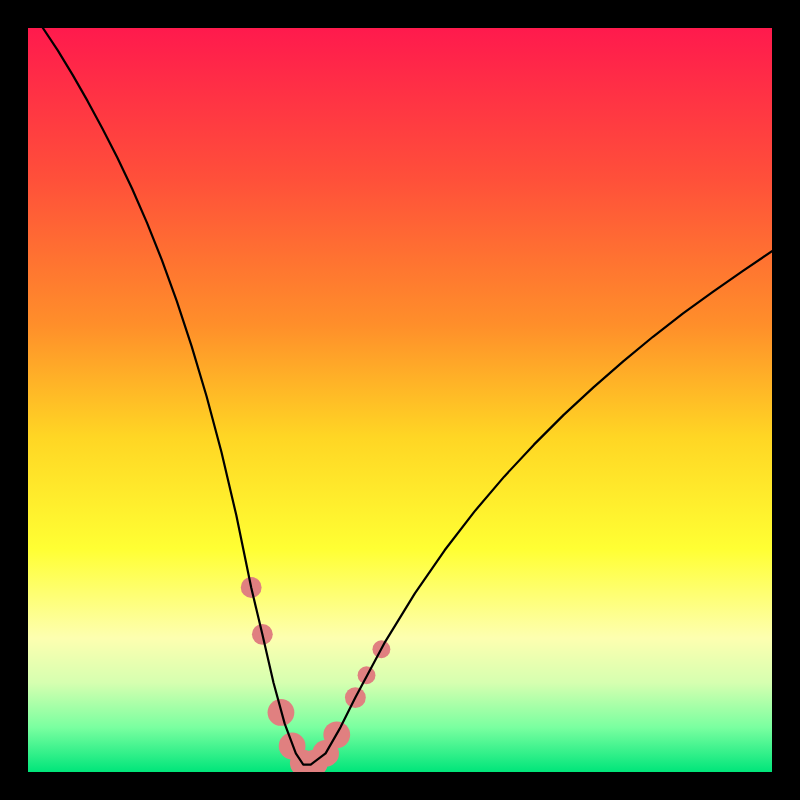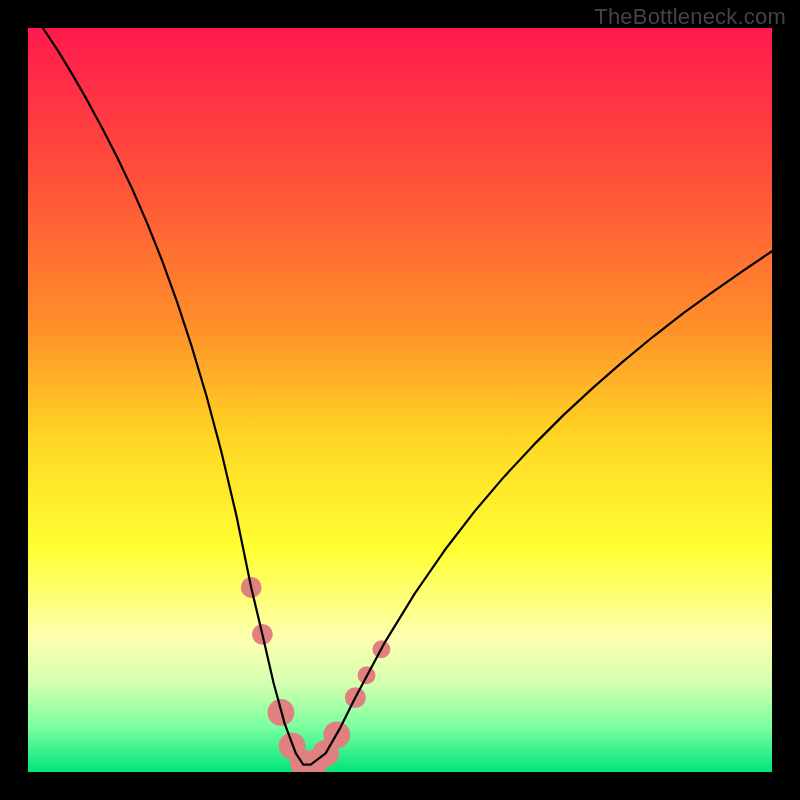--- a/index.html
+++ b/index.html
@@ -68,14 +68,13 @@
           <circle cx="286.44" cy="735.07" r="13.39" fill="#e08080"></circle>
           <circle cx="297.60" cy="725.40" r="13.39" fill="#e08080"></circle>
           <circle cx="308.76" cy="706.80" r="13.39" fill="#e08080"></circle>
           <circle cx="327.36" cy="669.60" r="10.42" fill="#e08080"></circle>
           <circle cx="338.52" cy="647.28" r="8.93" fill="#e08080"></circle>
           <circle cx="353.40" cy="621.24" r="8.93" fill="#e08080"></circle>
         </g>
       <path id="curve-path" fill="none" stroke="#000000" stroke-width="2.2" stroke-linecap="round" stroke-linejoin="round" d="M14.88 0.00 L29.76 22.32 L44.64 46.87 L59.52 72.91 L74.40 100.44 L89.28 129.46 L104.16 160.70 L119.04 194.93 L133.92 232.13 L148.80 273.05 L163.68 318.43 L178.56 368.28 L193.44 424.08 L208.32 487.32 L223.20 559.49 L234.36 606.36 L245.52 654.72 L256.68 695.64 L267.84 725.40 L275.28 736.56 L282.72 736.56 L297.60 725.40 L312.48 699.36 L327.36 669.60 L357.12 613.80 L386.88 565.44 L416.64 522.29 L446.40 483.60 L476.16 448.63 L505.92 416.64 L535.68 386.88 L565.44 359.35 L595.20 333.31 L624.96 308.76 L654.72 285.70 L684.48 264.12 L714.24 243.29 L744.00 223.20"></path>
     </svg>
   </div>
-  <div class="watermark">TheBottleneck.com</div>
 </div>
 
 </body></html>

